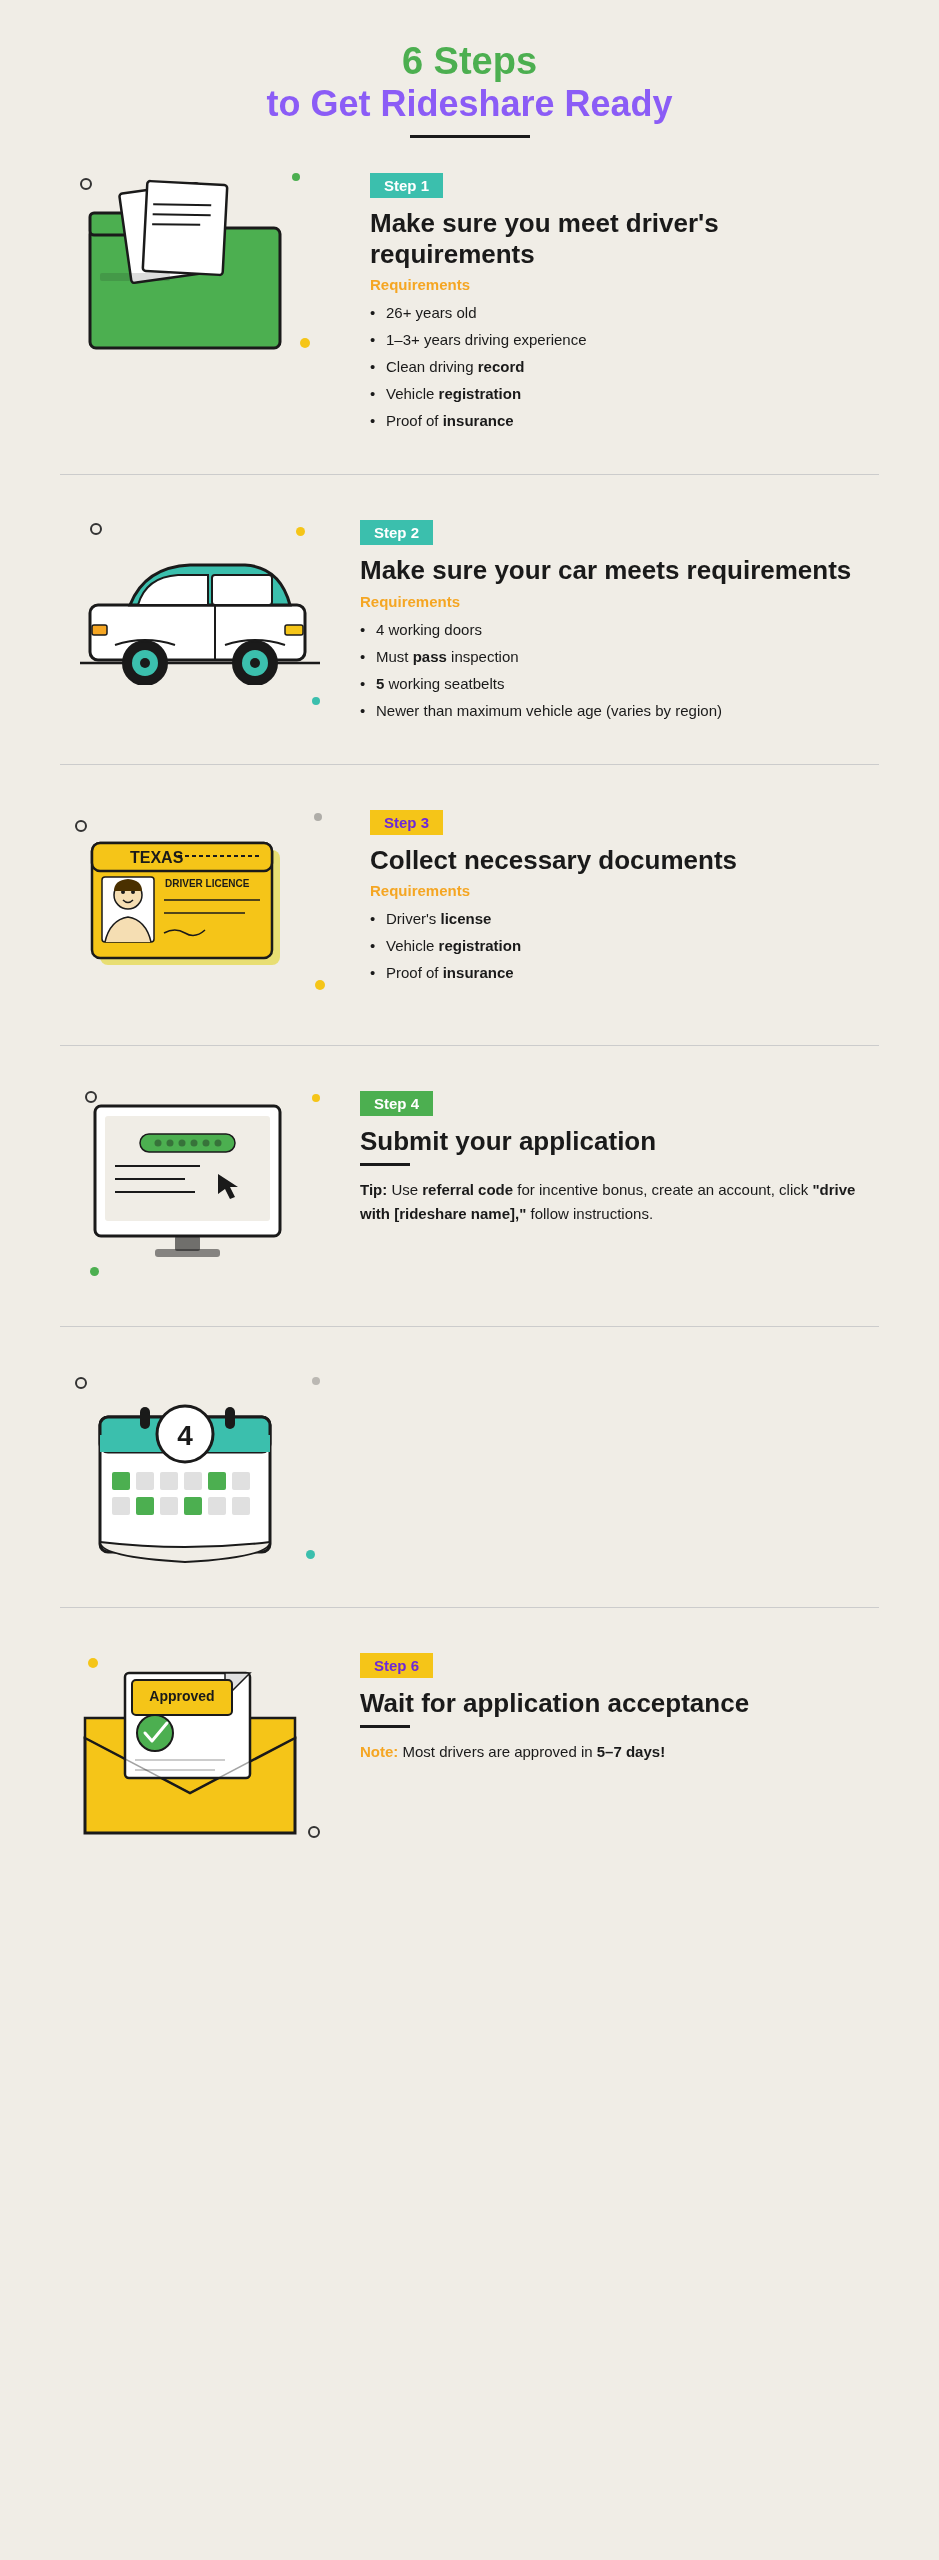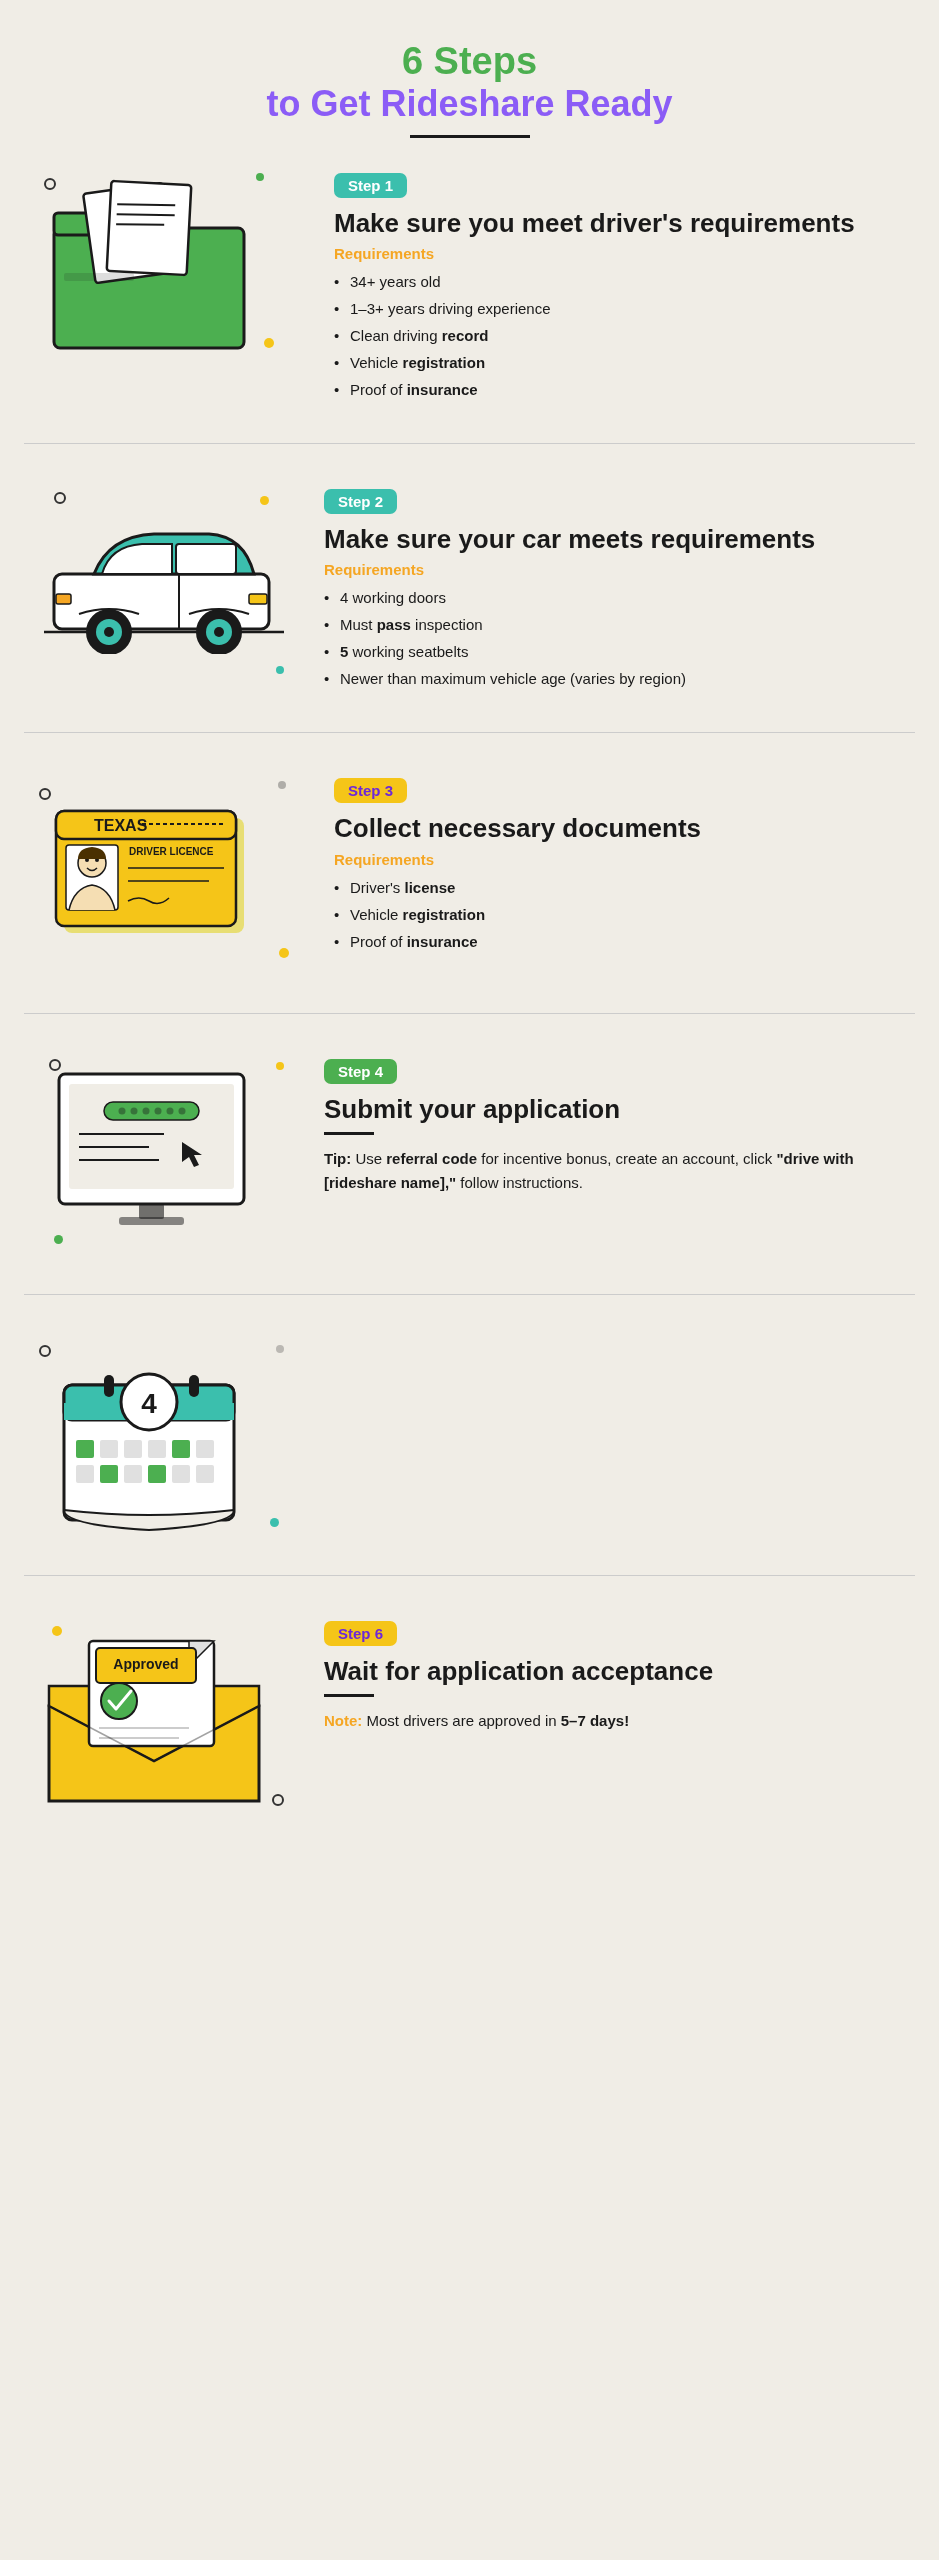--- a/index.html
+++ b/index.html
@@ -5,21 +5,21 @@
     * { box-sizing: border-box; margin: 0; padding: 0; }
     body {
       background-color: #f0ede6;
       font-family: Arial, sans-serif;
       width: 939px;
       min-height: 2560px;
     }
     .page {
       width: 939px;
       background: #f0ede6;
-      padding: 40px 24px;
+      padding: 40px 60px;
     }
     .main-title {
       text-align: center;
       margin-bottom: 10px;
     }
     .main-title .green-text {
       color: #4caf50;
       font-size: 38px;
       font-weight: 900;
       display: block;
@@ -57,21 +57,21 @@
       position: relative;
       min-height: 200px;
     }
     .step-content {
       flex: 1;
       padding-top: 5px;
     }
     .step-badge {
       display: inline-block;
       padding: 4px 14px;
-      border-radius: 7px;
+      border-radius: 0;
       font-weight: 800;
       font-size: 15px;
       color: white;
       margin-bottom: 10px;
     }
     .badge-teal { background: #3bbfad; }
     .badge-yellow { background: #f5c518; color: #6d28d9; }
     .badge-green { background: #4caf50; }
 
     .step-title {
@@ -178,21 +178,21 @@
           <rect x="30" y="105" width="70" height="8" rx="2" fill="#1a1a1a" opacity="0.15"></rect>
         </svg>
         <div class="dot" style="top:5px; right:30px; background:#4caf50; width:8px; height:8px;"></div>
       </div>
     </div>
     <div class="step-content">
       <span class="step-badge badge-teal">Step 1</span>
       <div class="step-title">Make sure you meet driver's requirements</div>
       <div class="requirements-label">Requirements</div>
       <ul class="requirements-list">
-        <li>34+ years old</li>
+        <li>26+ years old</li>
         <li>1–3+ years driving experience</li>
         <li>Clean driving <strong>record</strong></li>
         <li>Vehicle <strong>registration</strong></li>
         <li>Proof of <strong>insurance</strong></li>
       </ul>
     </div>
   </div>
 
   <div class="step-section reverse">
     <div class="step-content">

